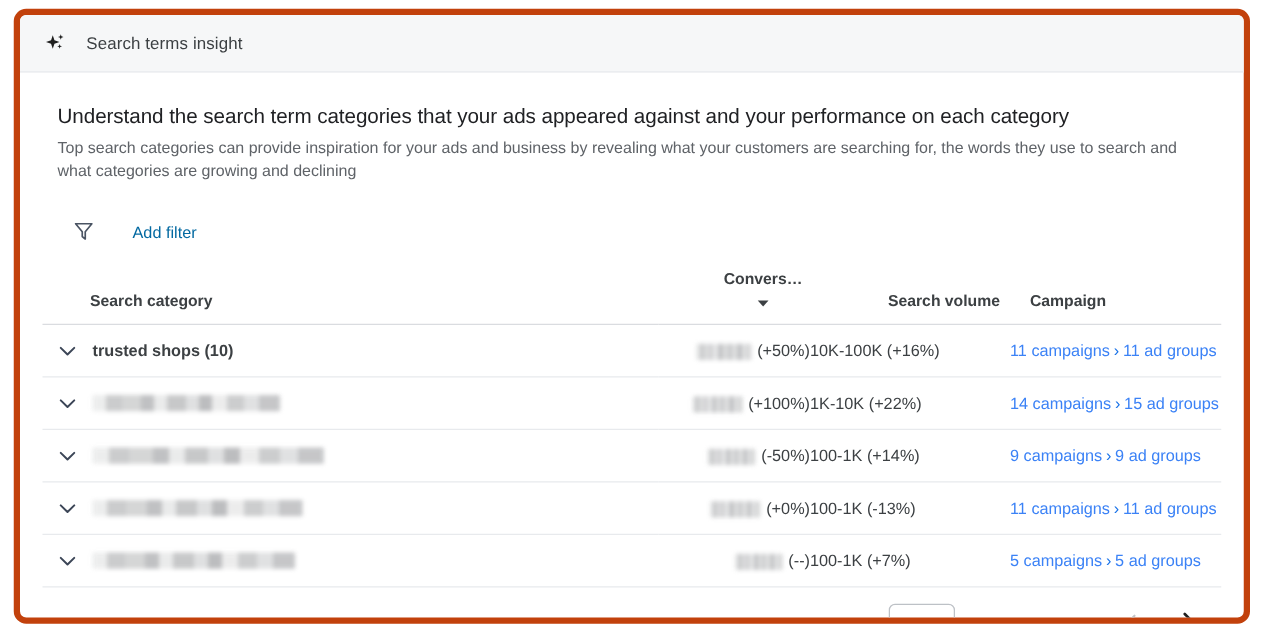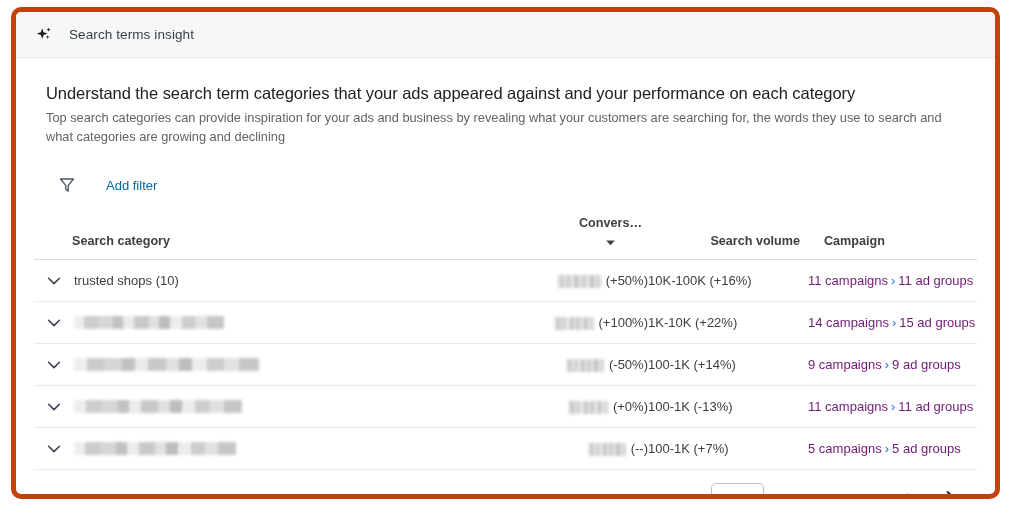--- a/index.html
+++ b/index.html
@@ -114,21 +114,21 @@
   .table tbody tr { border-top: 1px solid #e8eaed; }
   .table tbody tr:first-child { border-top: 1px solid #dadce0; }
   .table td {
     height: 41px;
     font-size: 13px;
     color: #3c4043;
     padding: 0;
     vertical-align: middle;
   }
   .td-cat { padding-left: 8px !important; }
-  .cat-cell { display: flex; align-items: center; }
+  .cat-cell { display: flex; align-items: center; font-weight: bold; }
   .chev {
     width: 24px; height: 24px;
     flex: 0 0 auto;
     margin-right: 8px;
     display: flex; align-items: center; justify-content: center;
     cursor: pointer;
   }
   .chev svg { display:block; }
   .cat-text { font-size: 13px; color: #3c4043; }
 
@@ -158,21 +158,21 @@
   }
   .conv-cell { text-align: right; padding-right: 6px; white-space: nowrap; }
   .conv-blur {
     width: 44px;
     margin-right: 5px;
   }
   .conv-delta { font-size: 13px; color: #3c4043; }
   .vol-cell { text-align: left; padding-right: 8px; white-space: nowrap; font-size: 13px; }
   .camp-cell { padding-left: 16px; white-space: nowrap; }
   .camp-link {
-    color: #701a75;
+    color: #3b82f6;
     font-size: 13px;
     text-decoration: none;
     cursor: pointer;
   }
   .camp-sep { color: #1a73e8; font-size: 13px; padding: 0 3px; }
 
   
   .pager {
     margin: 0 18px;
     border-top: 1px solid #e8eaed;

